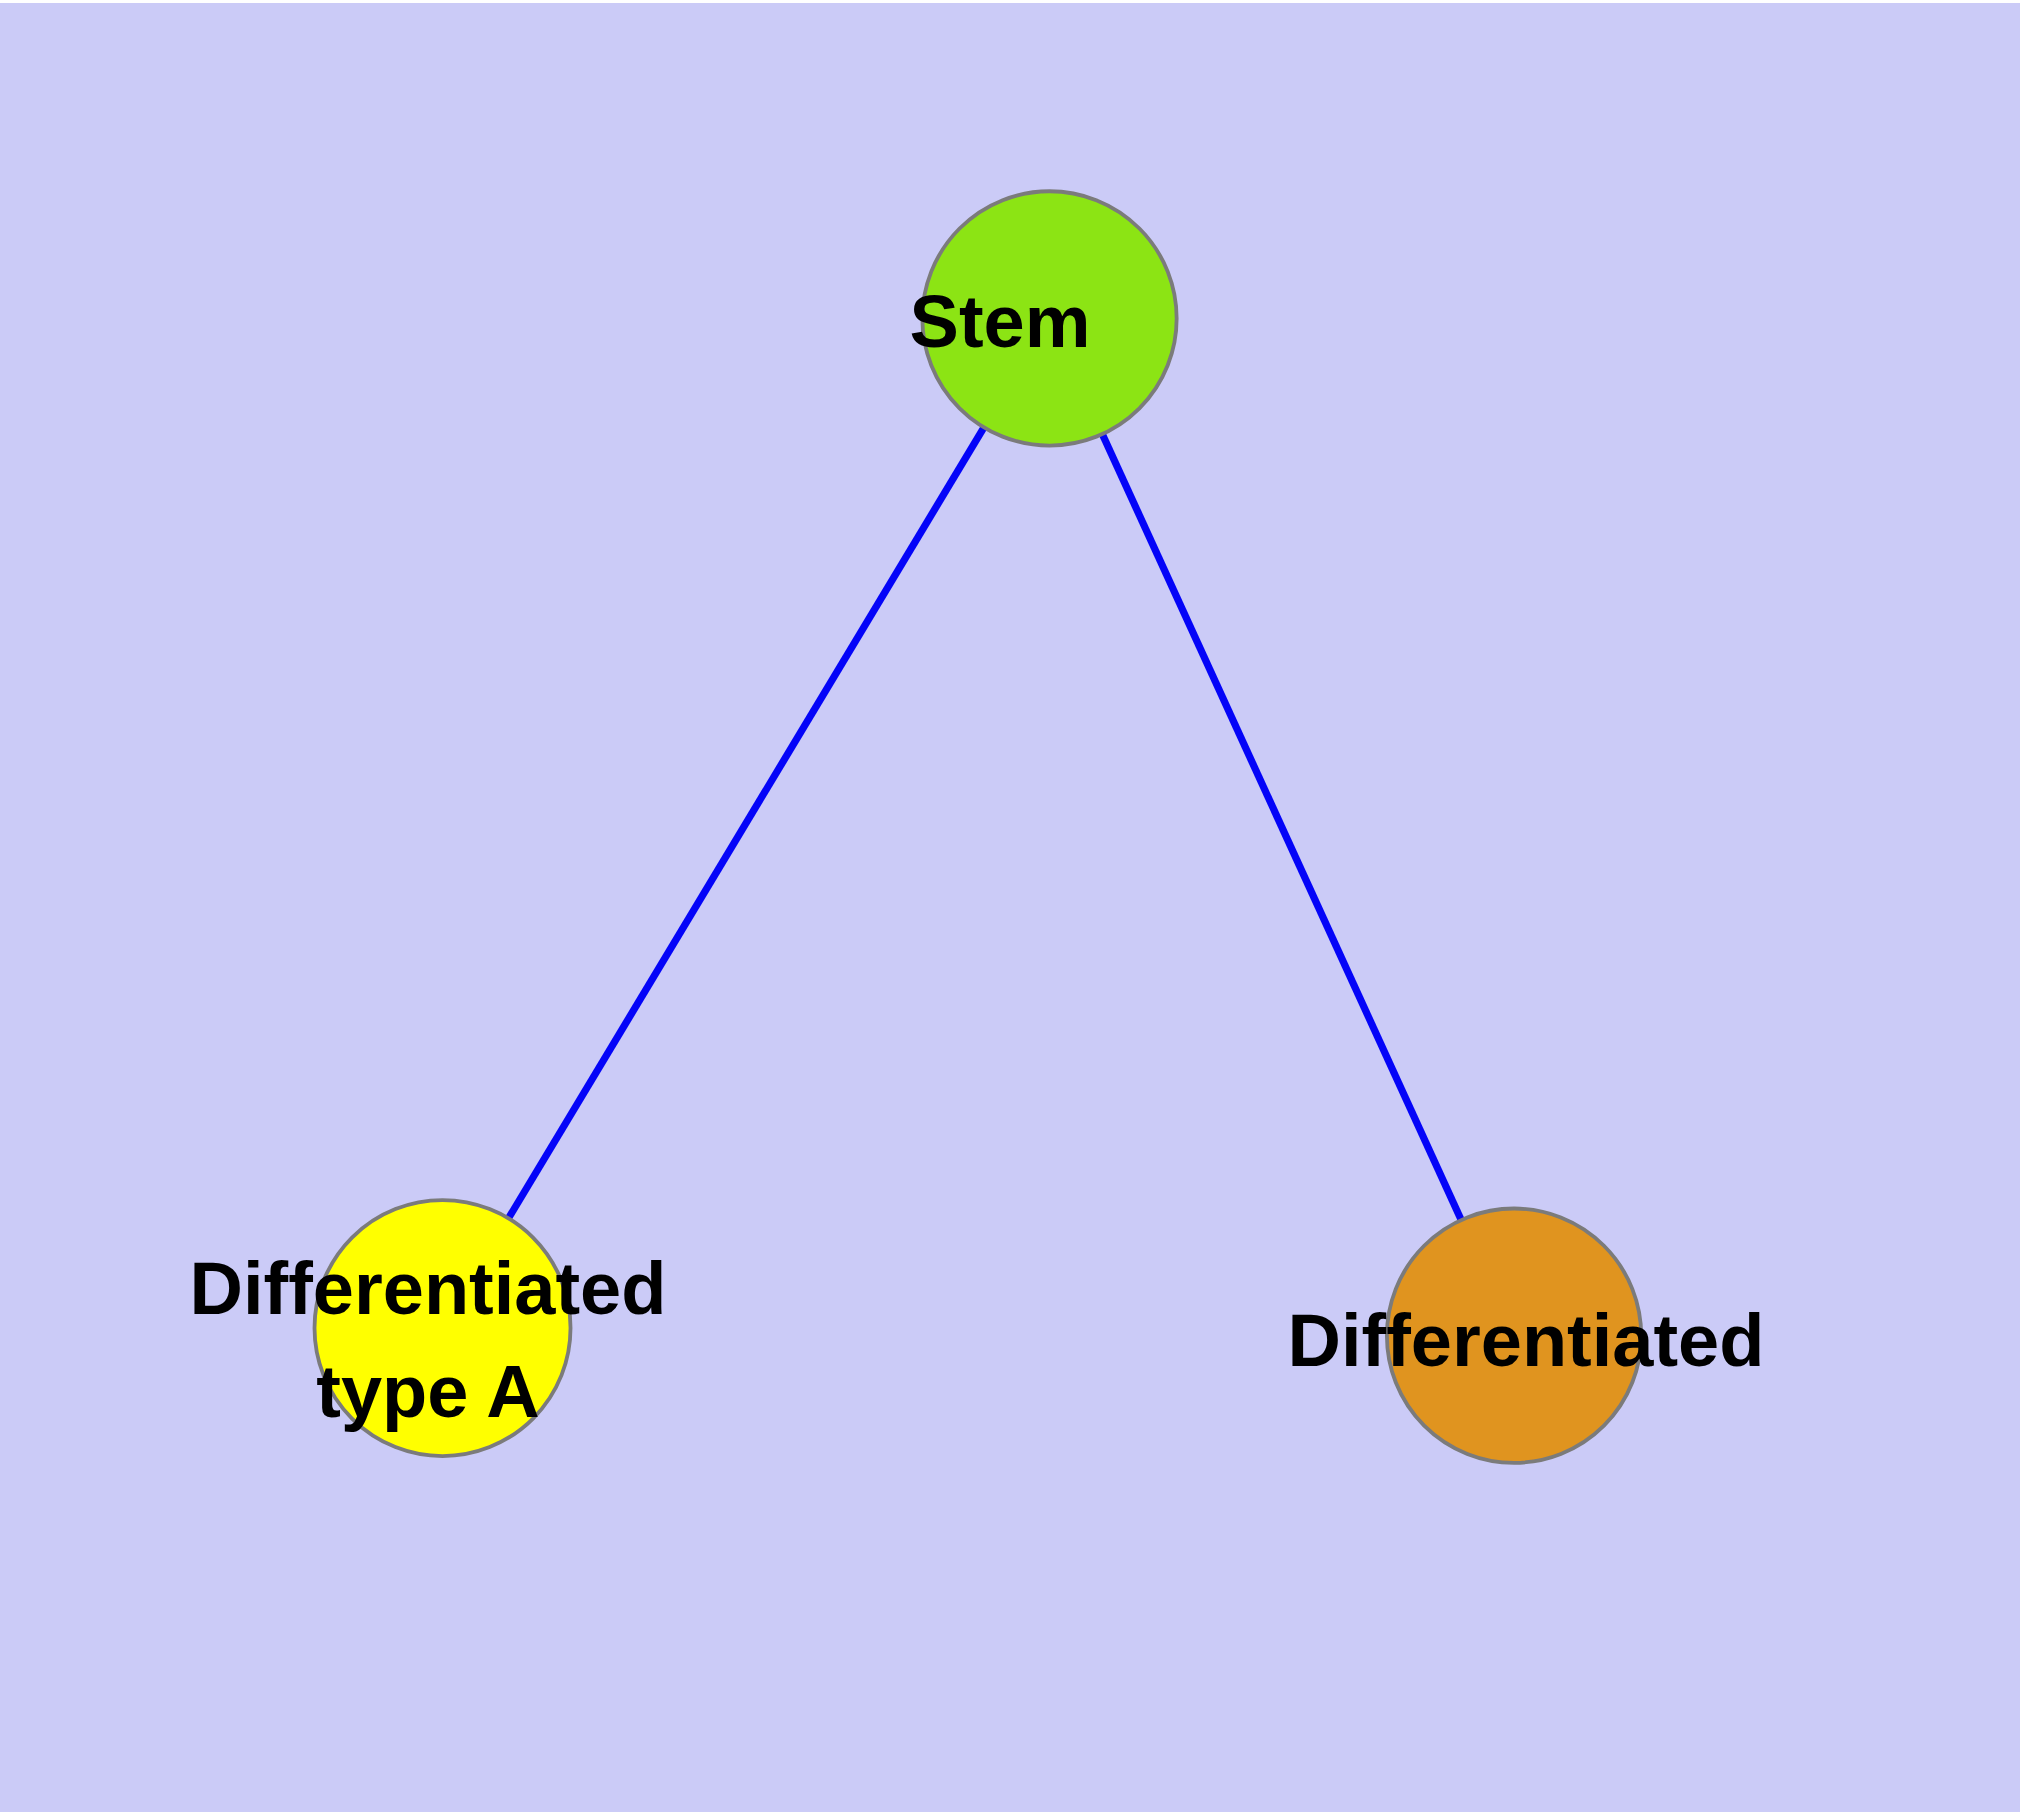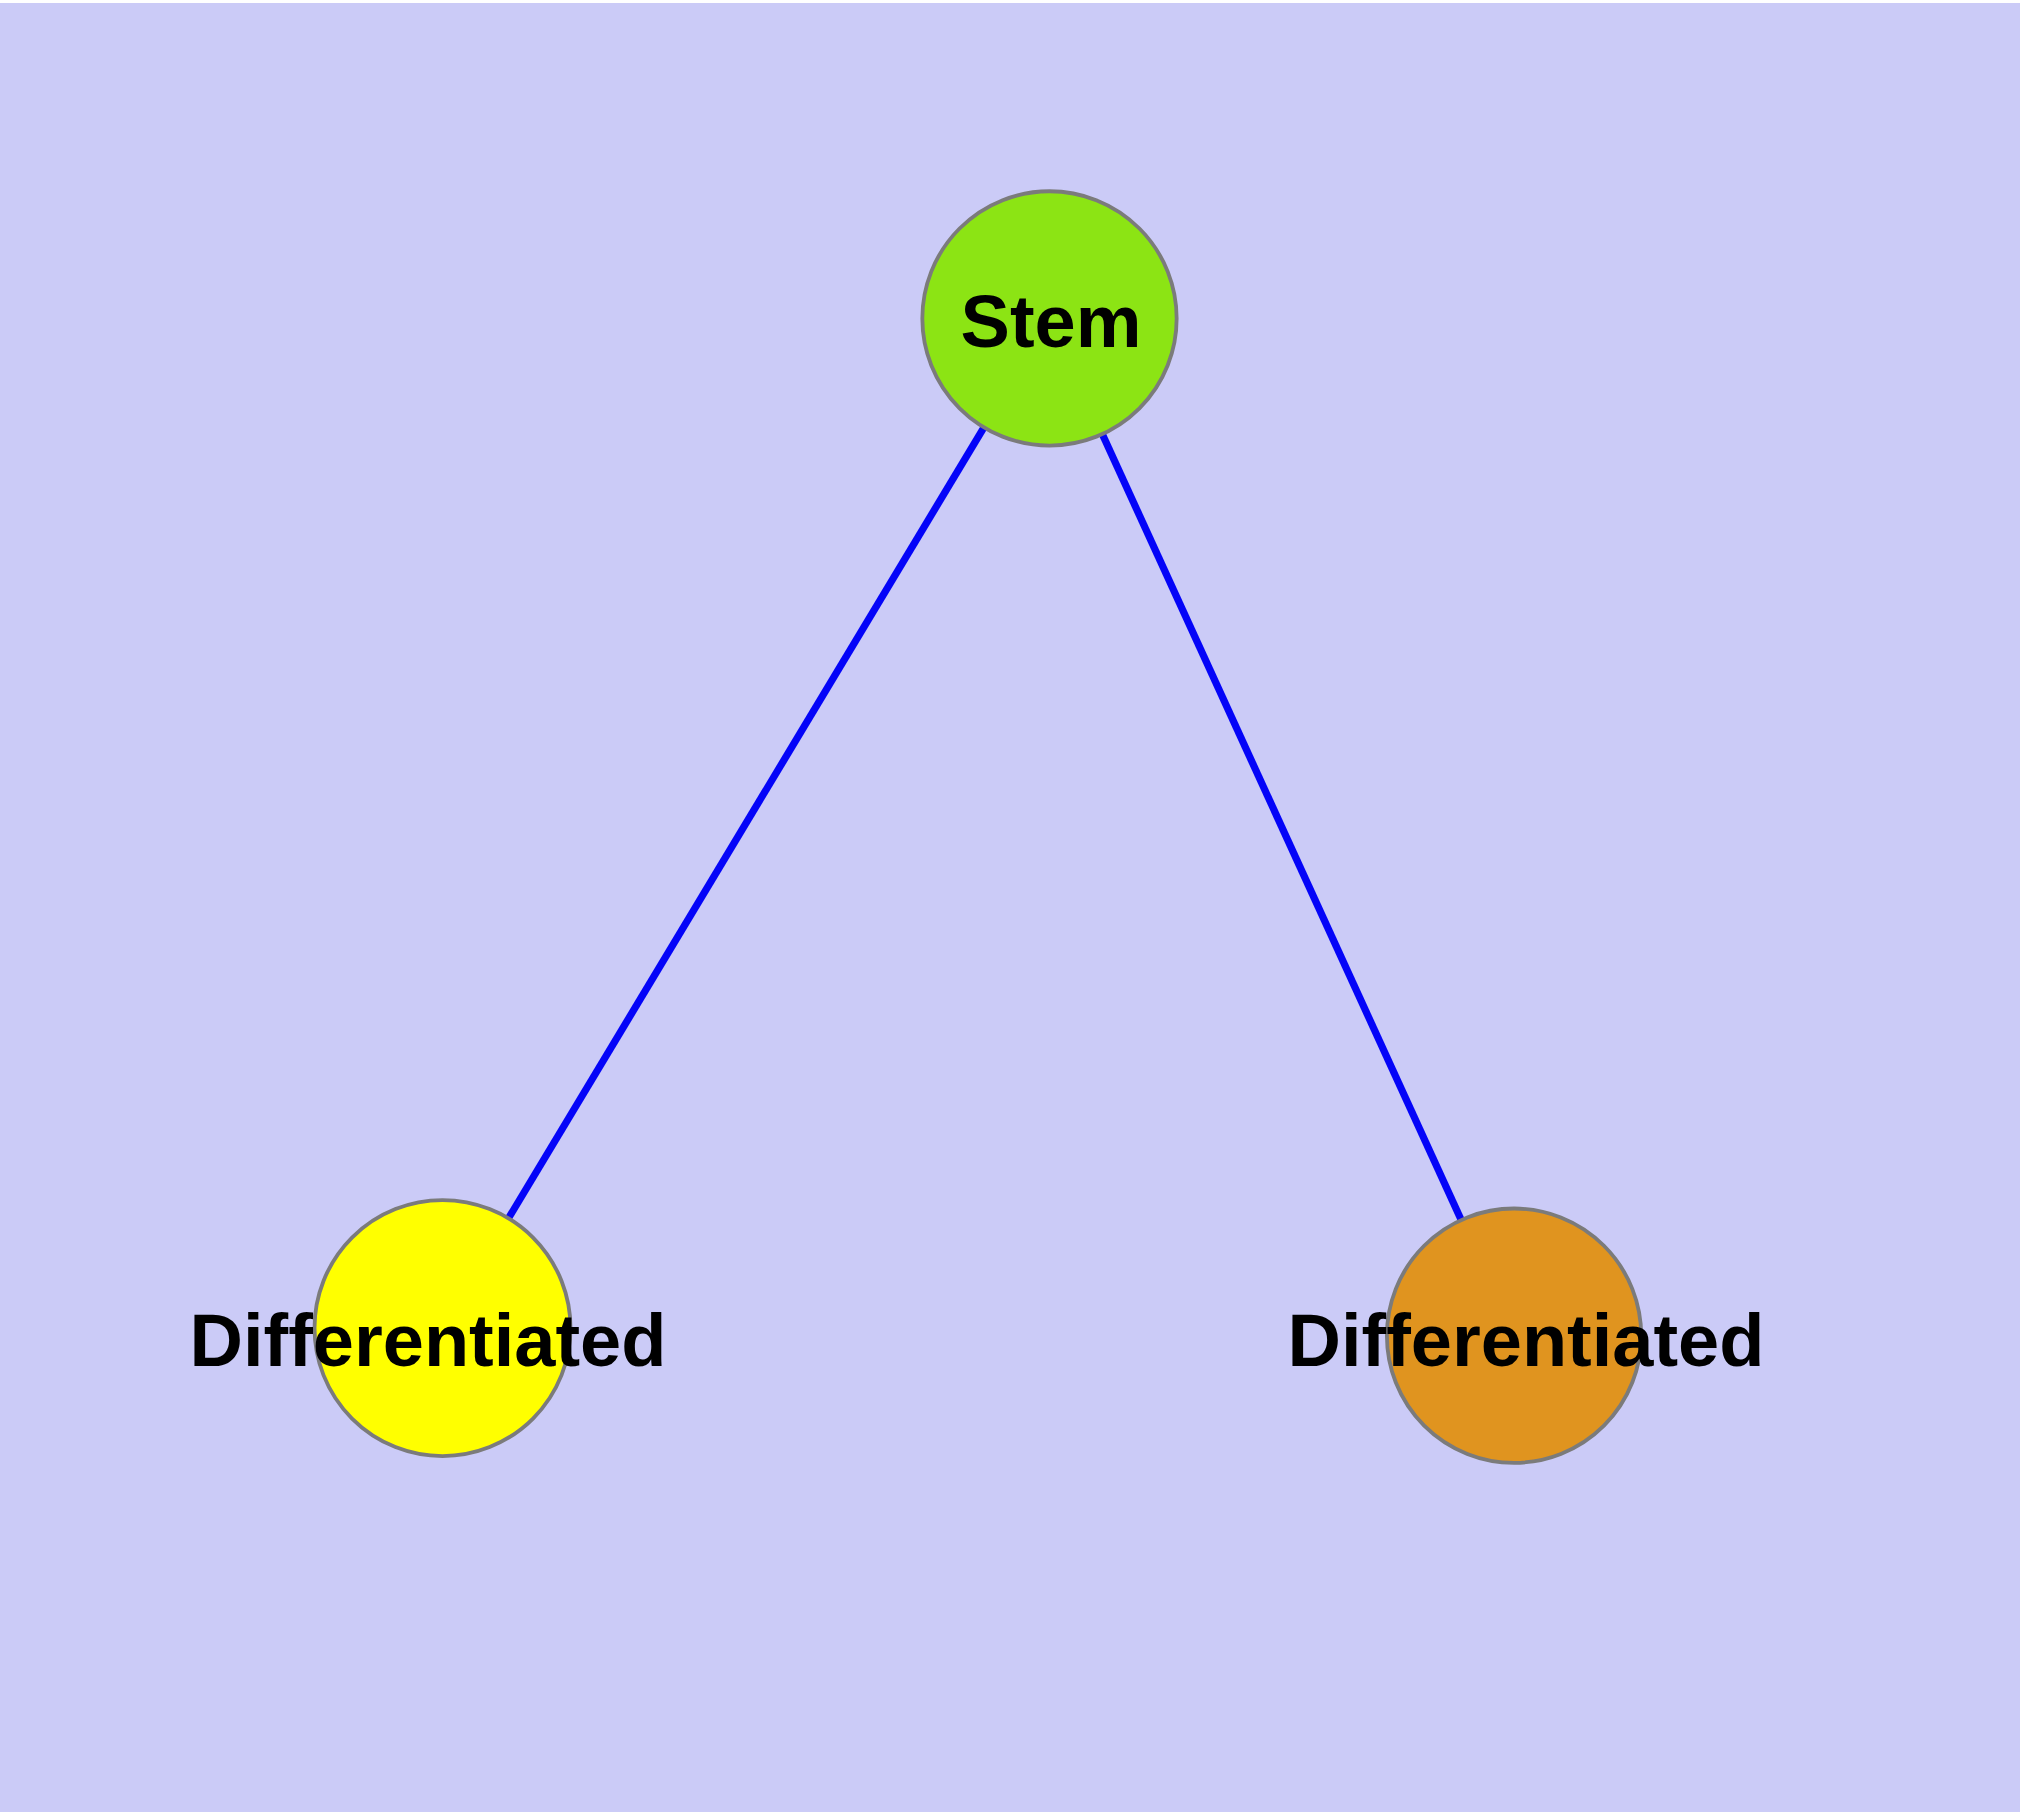--- a/index.html
+++ b/index.html
@@ -33,21 +33,21 @@
     position: absolute;
     transform: translate(-50%, -50%);
     color: #000000;
     font-weight: bold;
     font-size: 74px;
     line-height: 103px;
     text-align: center;
     white-space: nowrap;
     letter-spacing: 0;
   }
-  .label-stem   { left: 1051px; top: 318px;  }
+  .label-stem   { left: 1000px; top: 318px;  }
   .label-type-a { left: 428px;  top: 1337px; }
   .label-type-b { left: 1526px; top: 1337px; }
 </style>
 </head>
 <body bgcolor="#ffffff" style="background-color: rgb(255, 255, 255);">
 
 <div class="canvas" style="background:#cbcbf7;" bgcolor="#cbcbf7">
 
   <svg class="graph-svg" viewBox="0 0 2384 2135">
 
@@ -56,20 +56,21 @@
 
     <circle class="node-circle" cx="1238" cy="372" r="150" fill="#8ce414" stroke="#7b7b7b"></circle>
     <circle class="node-circle" cx="522" cy="1563" r="151" fill="#ffff00" stroke="#7b7b7b"></circle>
     <circle class="node-circle" cx="1786" cy="1572" r="150" fill="#e0941f" stroke="#7b7b7b"></circle>
   </svg>
 
   <div class="node-label label-stem">Stem</div>
 
   <div class="node-label label-type-a">
     <div>Differentiated</div>
+    <div>type A</div>
   </div>
 
   <div class="node-label label-type-b">
     <div>Differentiated</div>
   </div>
 
 </div>
 
 
 </body></html>

